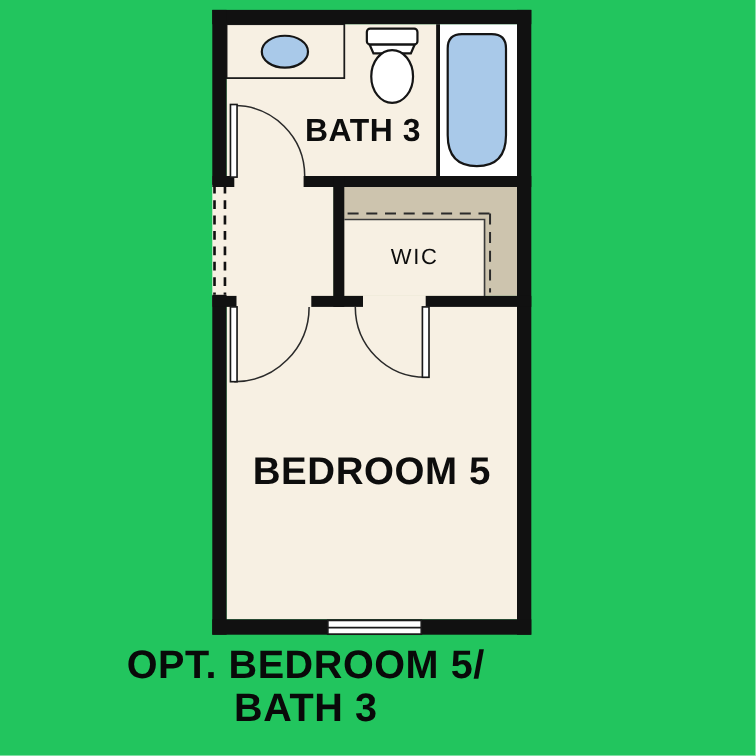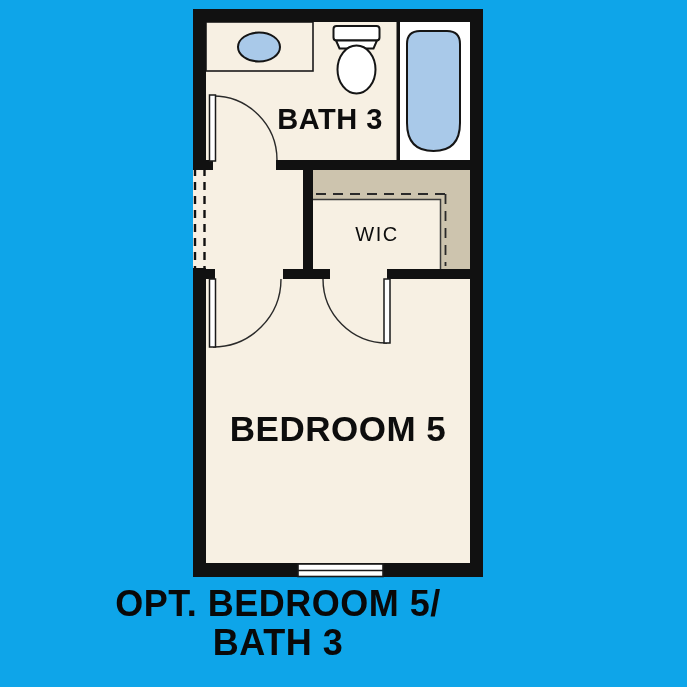--- a/index.html
+++ b/index.html
@@ -1,19 +1,19 @@
 <!DOCTYPE html>
 <html><head>
 <meta charset="utf-8">
 <style>
   html,body{margin:0;padding:0;background:#ffffff;}
   .canvas{
     position:relative;
     width:687px;height:687px;
-    background:#0ea5e9;
+    background:#22c55e;
     font-family:"Liberation Sans", sans-serif;
     overflow:hidden;
   }
   .plan-svg{position:absolute;left:0;top:0;}
   .room-label{
     position:absolute;
     text-align:center;
     color:#0d0d0d;
     white-space:nowrap;
     user-select:none;

